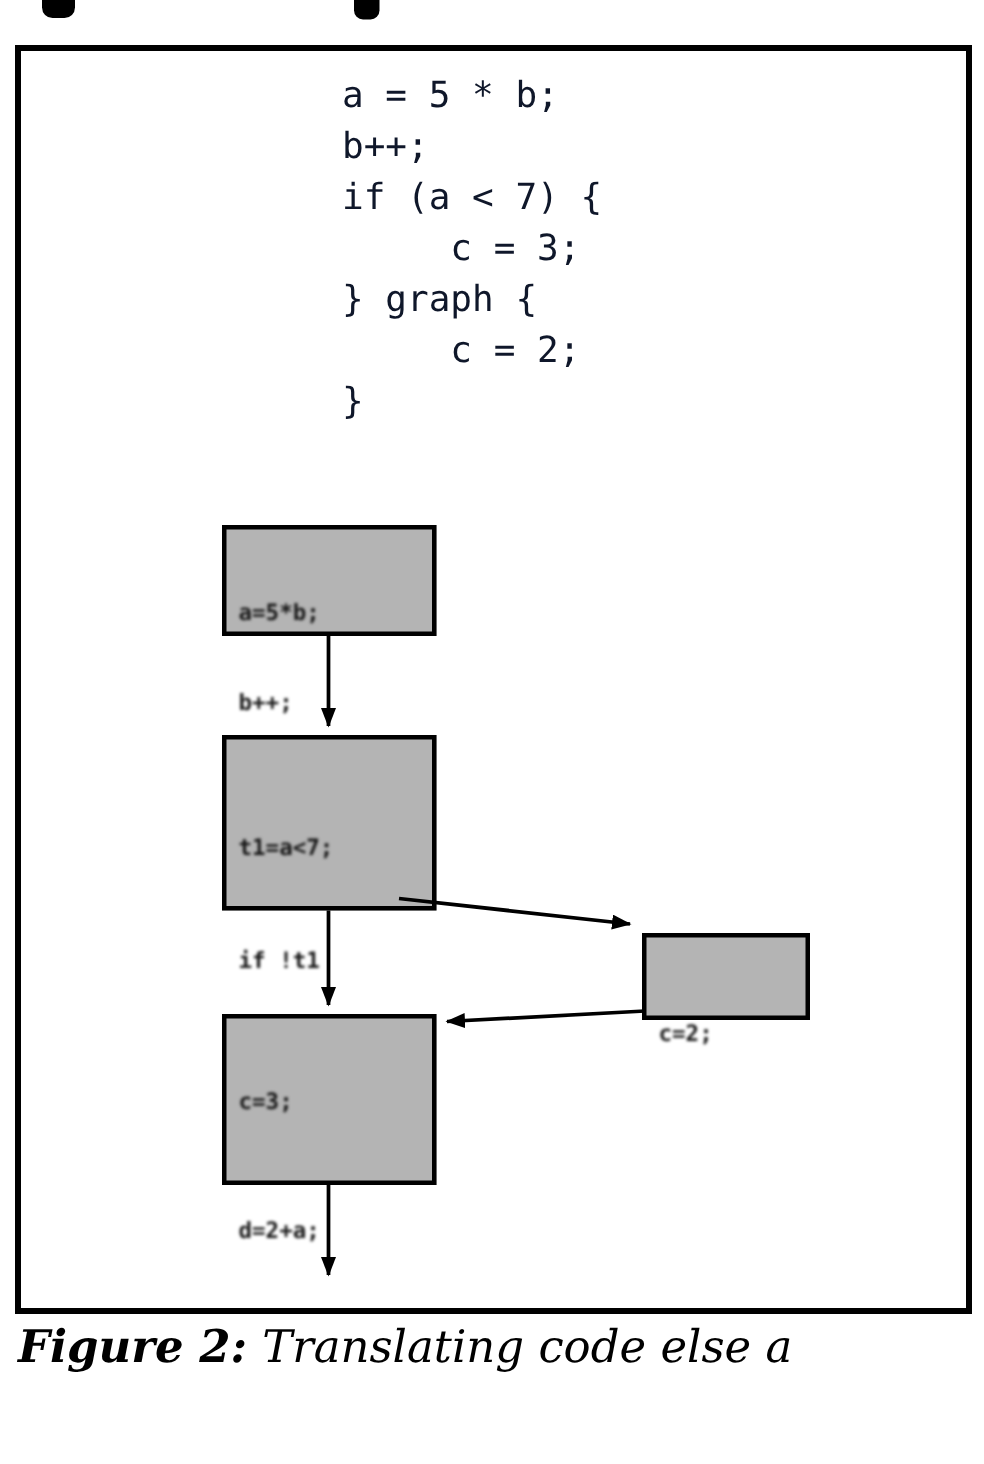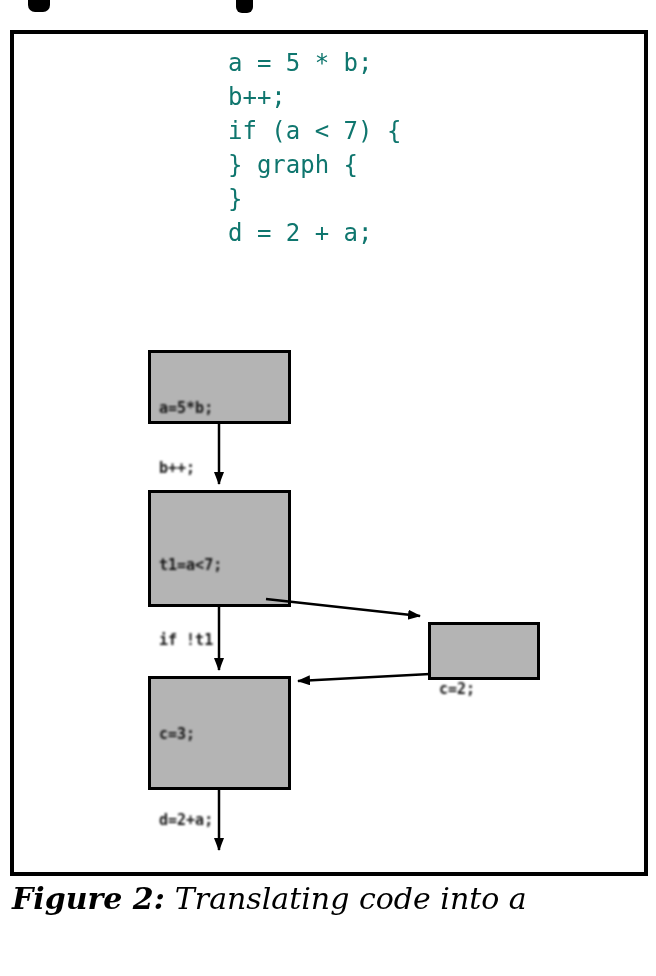--- a/index.html
+++ b/index.html
@@ -26,21 +26,21 @@
     background: #fff;
   }
 
   
   .code {
     position: absolute;
     left: 228px; top: 46px;
     font-family: "DejaVu Sans Mono", monospace;
     font-size: 24px;
     line-height: 34px;
-    color: #0f766e;
+    color: #0f172a;
   }
   .code-line { white-space: pre; }
 
   
   .block {
     position: absolute;
     background: #b4b4b4;
     border: 3px solid #000;
     box-sizing: border-box;
   }
@@ -88,23 +88,24 @@
 
 <div class="artifact artifact-1"></div>
 <div class="artifact artifact-2"></div>
 
 <div class="frame"></div>
 
 <div class="code">
   <div class="code-line">a = 5 * b;</div>
   <div class="code-line">b++;</div>
   <div class="code-line">if (a &lt; 7) {</div>
+  <div class="code-line">     c = 3;</div>
   <div class="code-line">} graph {</div>
+  <div class="code-line">     c = 2;</div>
   <div class="code-line">}</div>
-  <div class="code-line">d = 2 + a;</div>
 </div>
 
 <div class="block block-entry">
   <div class="block-text">
     <div>a=5*b;</div>
     <div>b++;</div>
   </div>
 </div>
 
 <div class="block block-branch">
@@ -135,14 +136,14 @@
     </marker>
   </defs>
   <line x1="219" y1="424" x2="219" y2="484" marker-end="url(#ah)"></line>
   <line x1="219" y1="607" x2="219" y2="670" marker-end="url(#ah)"></line>
   <line x1="266" y1="599" x2="420" y2="616" marker-end="url(#ah)"></line>
   <line x1="430" y1="674" x2="298" y2="681" marker-end="url(#ah)"></line>
   <line x1="219" y1="790" x2="219" y2="850" marker-end="url(#ah)"></line>
 </svg>
 
 <div class="caption">
-  <span class="label">Figure 2:</span><span>Translating code into a</span>
+  <span class="label">Figure 2:</span><span>Translating code else a</span>
 </div>
 
 </body></html>

